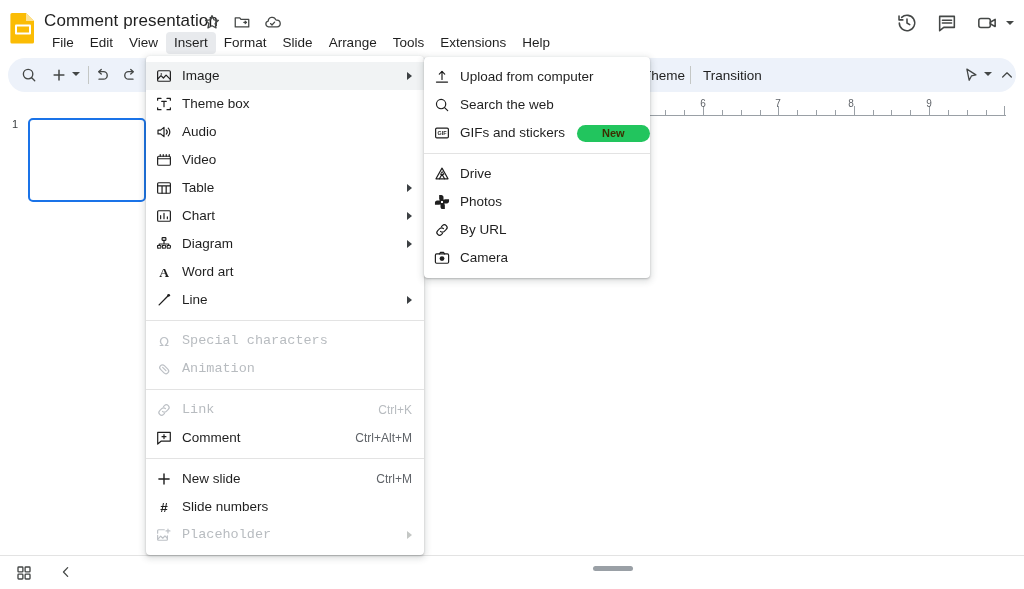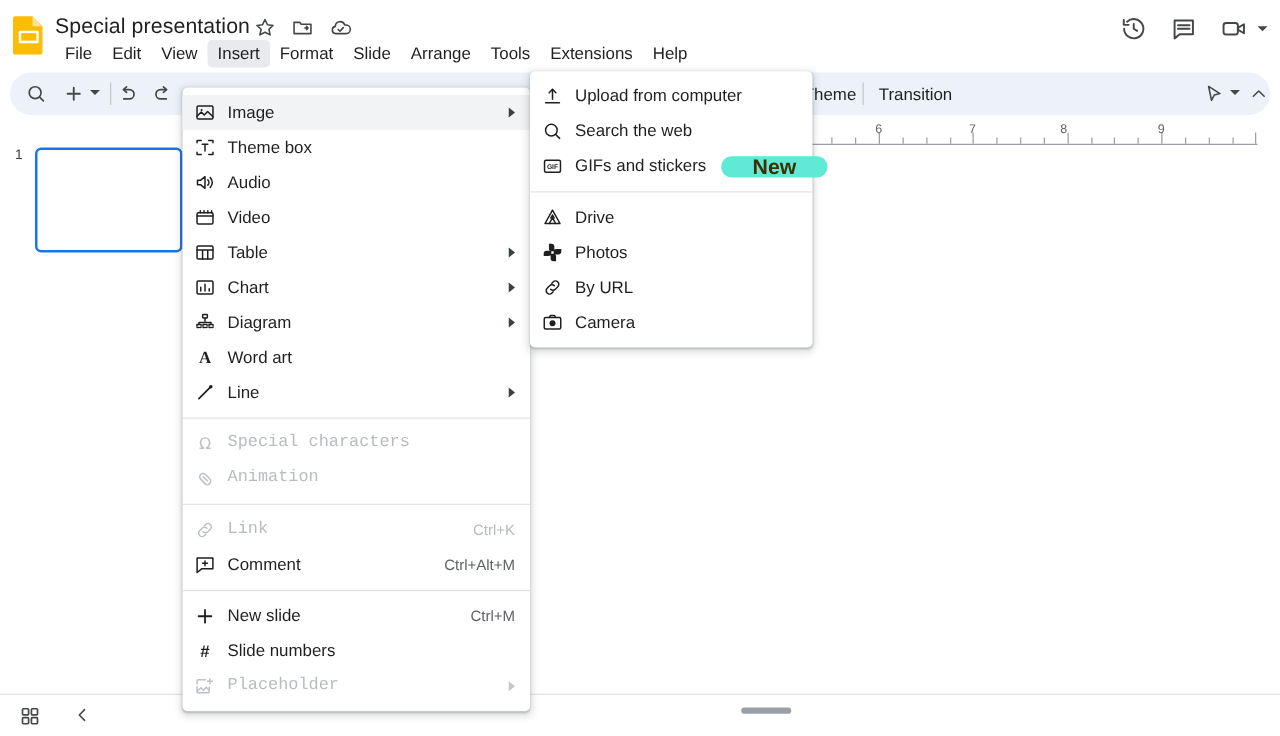--- a/index.html
+++ b/index.html
@@ -78,21 +78,21 @@
   .bottombar { position: absolute; left: 0; bottom: 0; width: 1024px; height: 34px; background: #ffffff; border-top: 1px solid #e3e3e3; }
   .bb-ico { position: absolute; color: #444746; cursor: pointer; }
   .hscroll { position: absolute; left: 593px; bottom: 18px; width: 40px; height: 5px; background: #9aa0a6; border-radius: 3px; cursor: pointer; }
 
   
   .dropdown {
     position: absolute; background: #ffffff; border-radius: 4px;
     box-shadow: 0 2px 6px 2px rgba(60,64,67,.15), 0 1px 2px 0 rgba(60,64,67,.3);
     padding: 6px 0;
   }
-  #insert-menu { left: 146px; top: 70px; width: 278px; }
+  #insert-menu { left: 146px; top: 56px; width: 278px; }
   #image-submenu { left: 424px; top: 57px; width: 226px; }
 
   .mi {
     position: relative; display: flex; align-items: center;
     height: 28px; padding: 0 12px 0 0; cursor: pointer; user-select: none;
   }
   .mi.hl { background: #f1f3f4; }
   .mi.disabled { cursor: default; }
   .mi .ic {
     width: 36px; min-width: 36px; display: flex; align-items: center; justify-content: center;
@@ -104,42 +104,42 @@
   .mi .accel { font-size: 12px; color: #5f6368; margin-left: 16px; white-space: nowrap; }
   .mi.disabled .accel { color: #b8bcc0; }
   .mi .arrow {
     width: 0; height: 0; margin-left: 10px;
     border-top: 4.5px solid transparent; border-bottom: 4.5px solid transparent;
     border-left: 5.5px solid #3c4043;
   }
   .mi.disabled .arrow { border-left-color: #c4c7c5; }
   .sep { height: 1px; background: #e3e3e3; margin: 6px 0; }
   .badge {
-    background: #5eead4; color: #3c2f00; font-size: 17px; font-weight: bold;
+    background: #22c55e; color: #3c2f00; font-size: 11px; font-weight: bold;
     border-radius: 9px; padding: 2px 25px; margin-left: 12px; line-height: 13px; white-space: nowrap;
   }
   svg { display: block; }
 </style>
 </head>
 <body>
 
 <div id="app">
 
   <div class="topbar">
 
     <div class="logo">
       <svg width="30" height="32" viewBox="0 0 30 32">
         <path d="M4 1 h14 l8 8 v21 a1.6 1.6 0 0 1 -1.6 1.6 H4 A1.6 1.6 0 0 1 2.4 30 V2.6 A1.6 1.6 0 0 1 4 1 z" fill="#fbbc04"></path>
         <path d="M18 1 l8 8 h-8 z" fill="#fde293"></path>
         <rect x="7" y="12.5" width="16" height="10" rx="1" fill="#ffffff"></rect>
         <rect x="9" y="14.5" width="12" height="6" fill="#fbbc04"></rect>
       </svg>
     </div>
 
-    <div class="doc-title">Special presentation</div>
+    <div class="doc-title">Comment presentation</div>
 
     <div class="title-icons">
       <span class="ti">
         <svg width="18" height="18" viewBox="0 0 24 24" fill="none" stroke="#444746" stroke-width="1.7" stroke-linejoin="round">
           <path d="M12 3.5l2.6 5.6 6 .7-4.4 4.1 1.2 6L12 17l-5.4 2.9 1.2-6L3.4 9.8l6-.7z"></path>
         </svg>
       </span>
       <span class="ti">
         <svg width="18" height="18" viewBox="0 0 24 24" fill="none" stroke="#444746" stroke-width="1.7" stroke-linejoin="round">
           <path d="M3 6.5h6l1.6 2H21v10H3z"></path>

